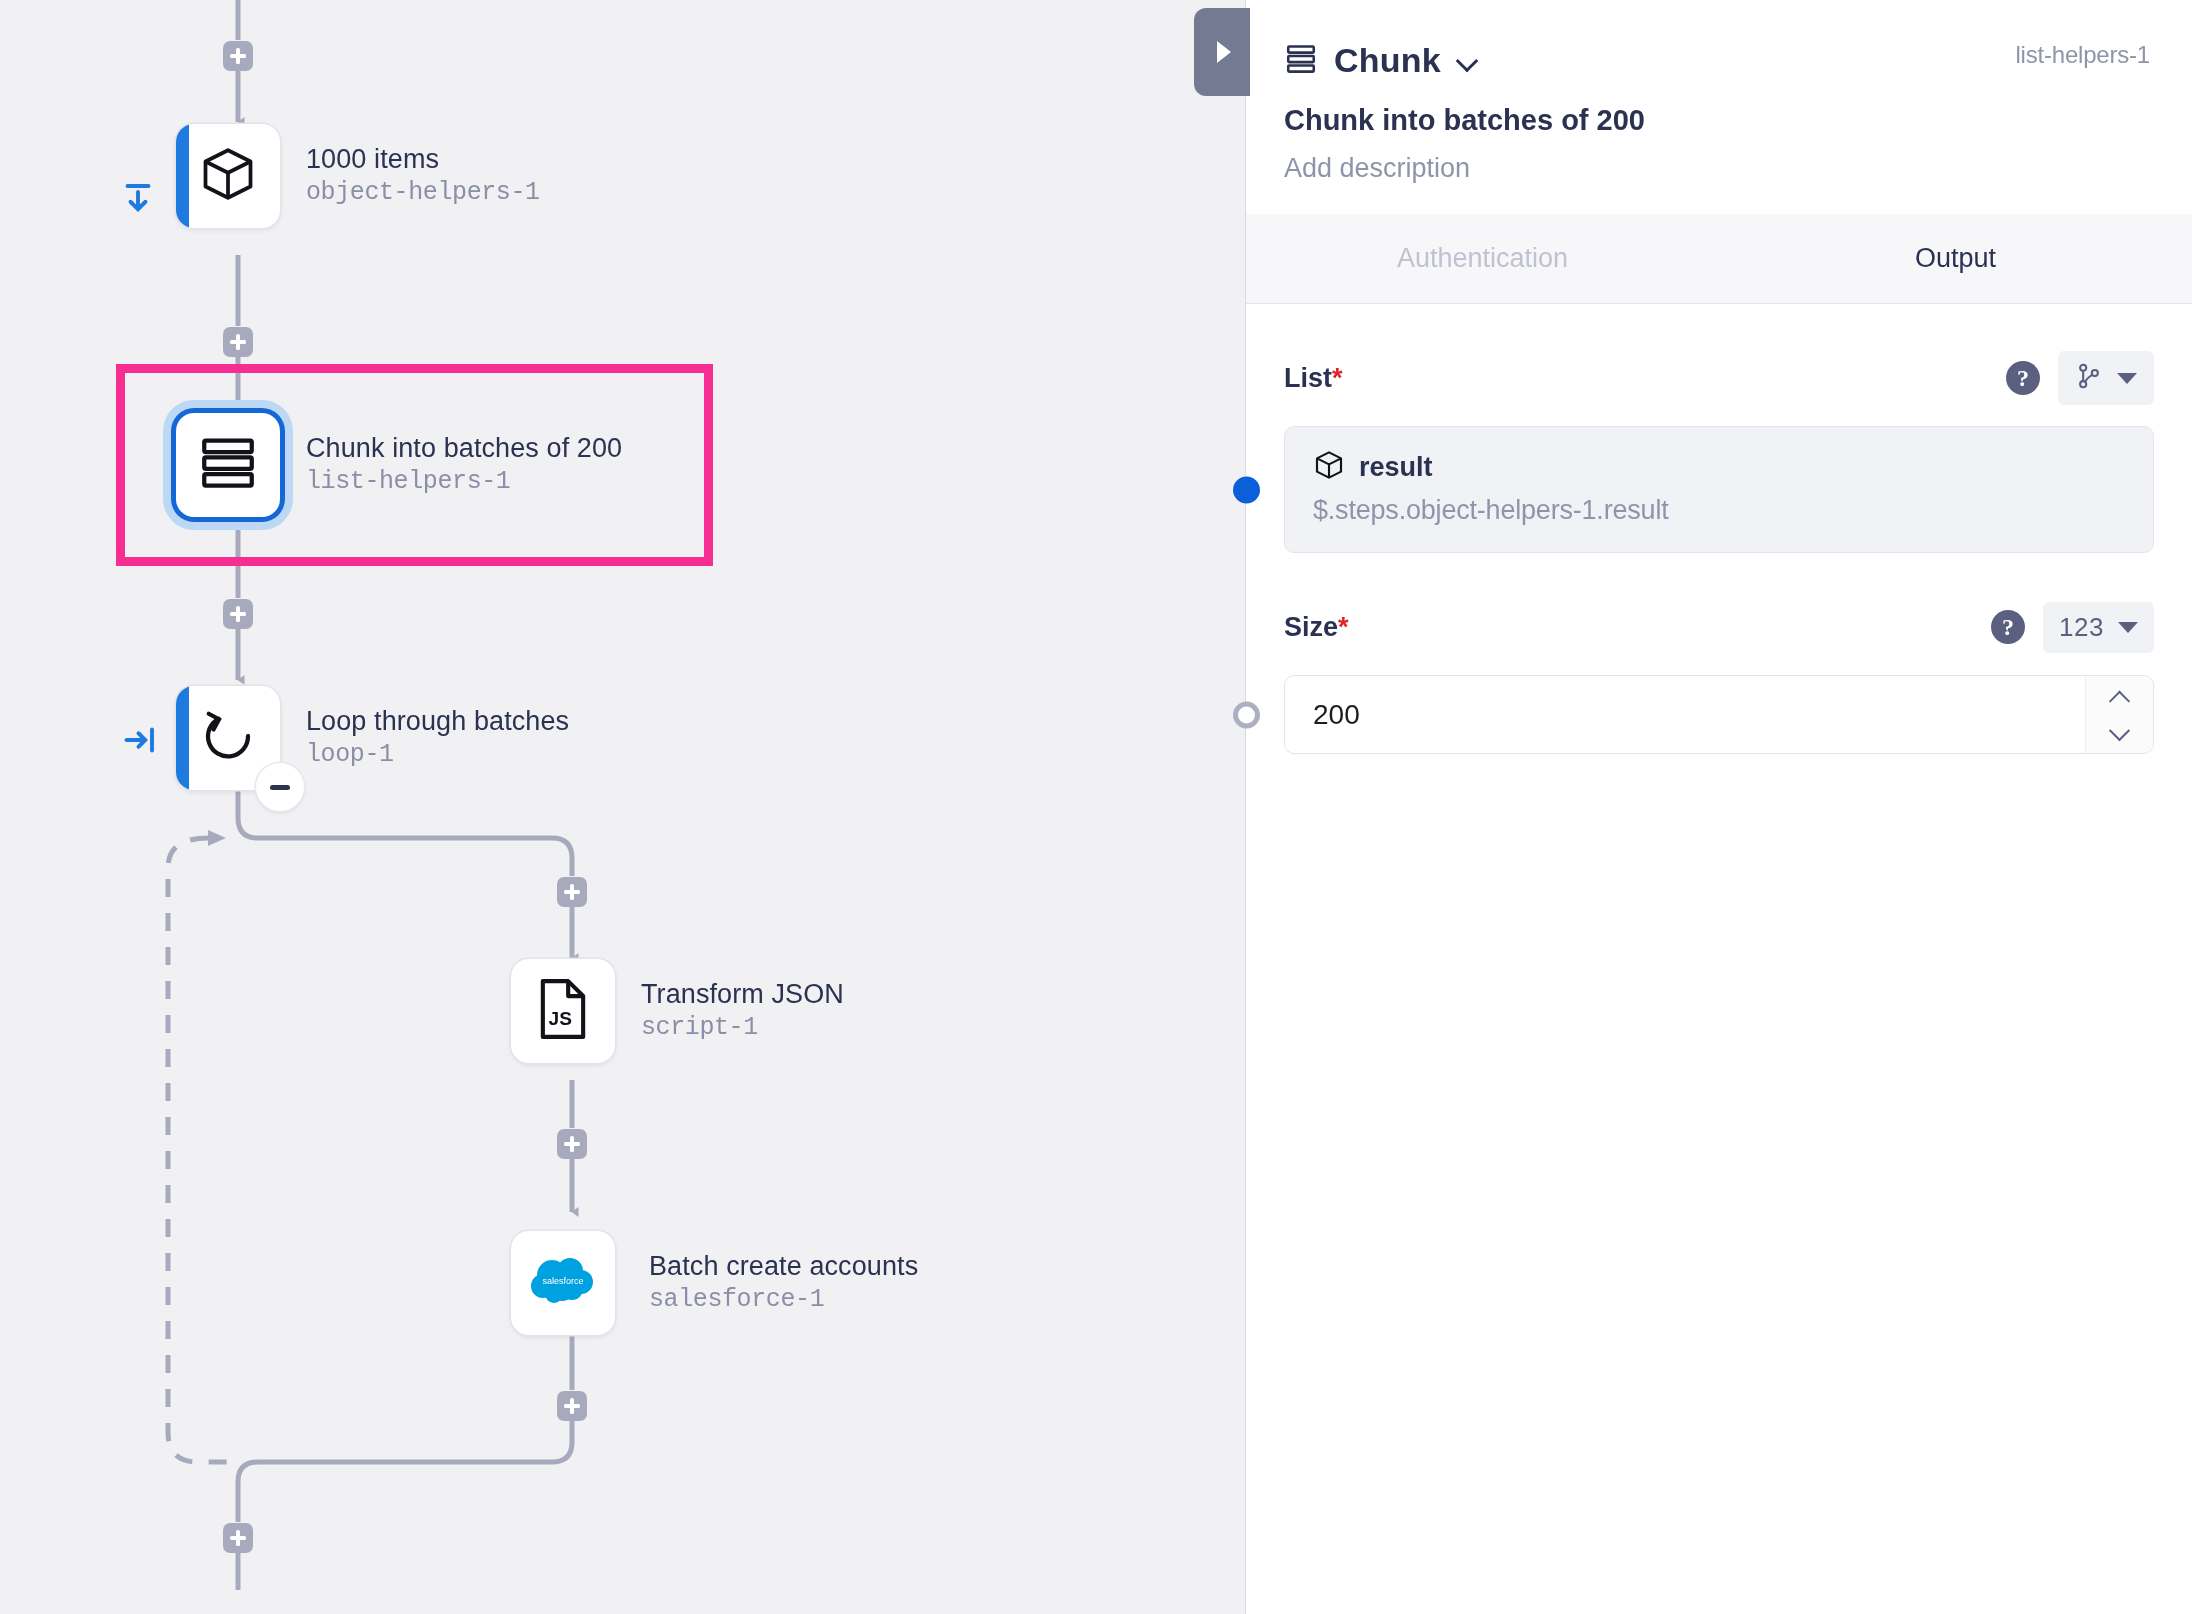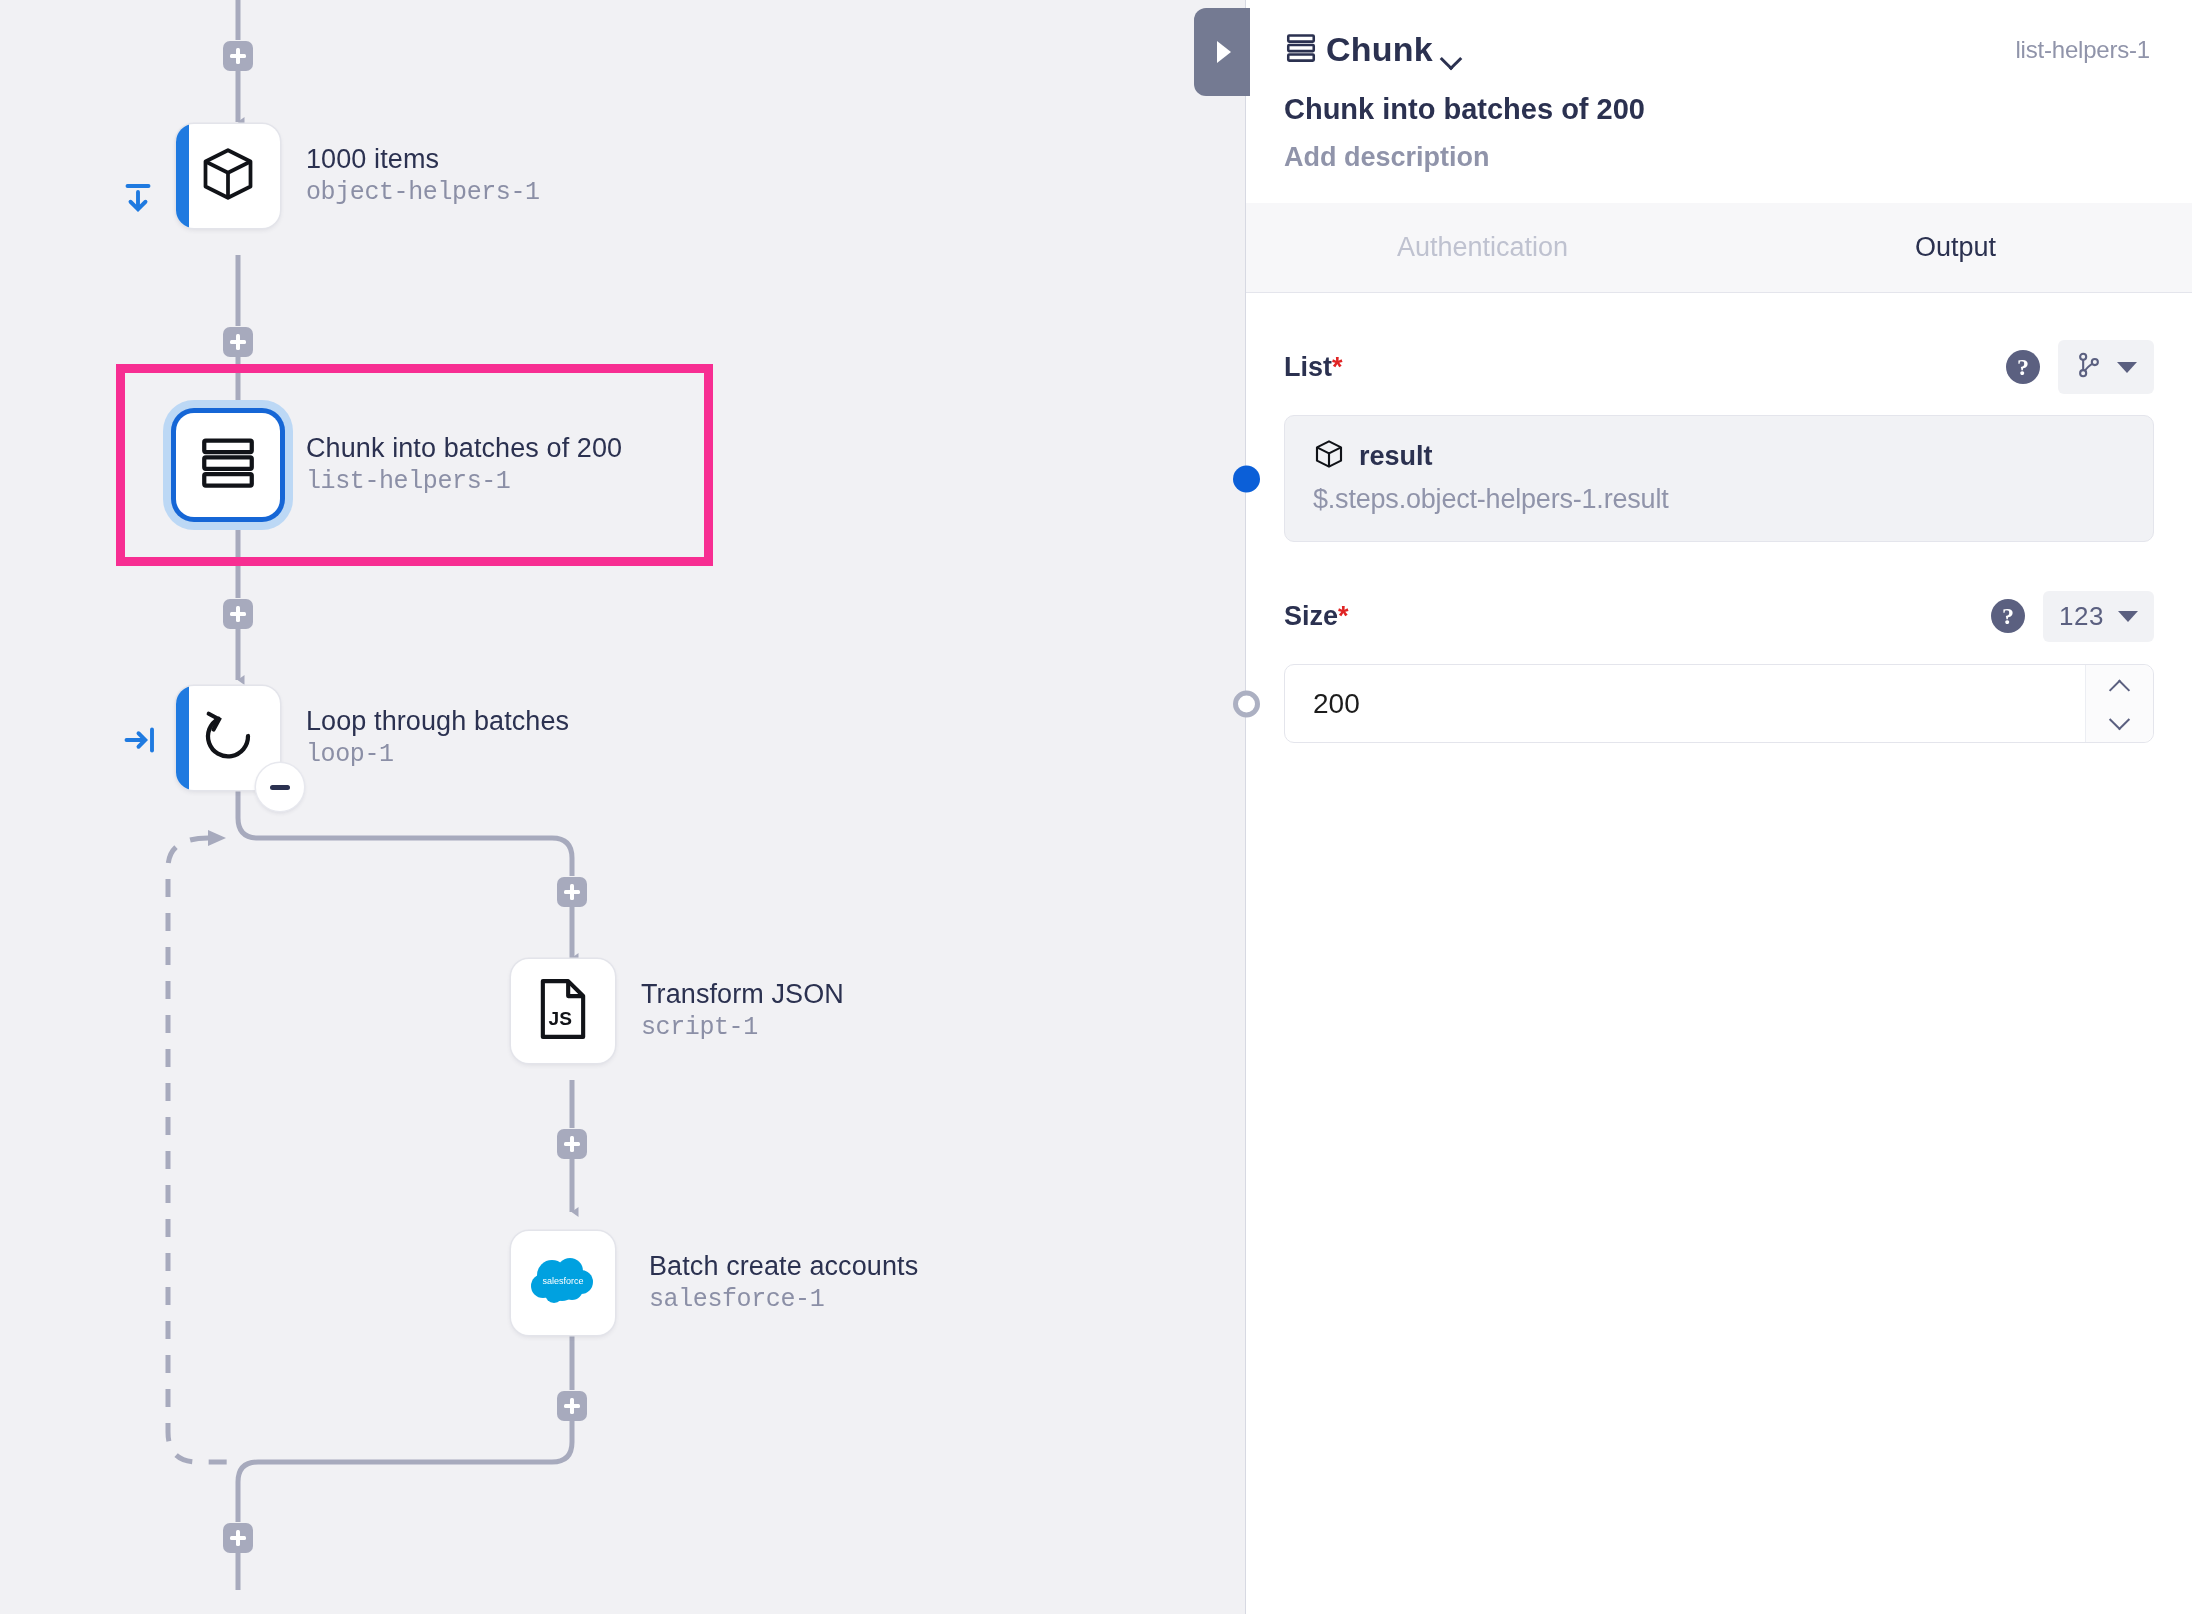--- a/index.html
+++ b/index.html
@@ -111,21 +111,21 @@
     border-left: 14px solid #ffffff;
     border-top: 11px solid transparent;
     border-bottom: 11px solid transparent;
     margin-left: 4px;
   }
 
   .panel-head {
     display: flex; align-items: center;
     padding: 30px 42px 0 38px;
   }
-  .panel-head-left { display: flex; align-items: flex-end; gap: 8px; }
+  .panel-head-left { display: flex; align-items: center; gap: 16px; margin-top: 11px; }
   .panel-app-name {
     font-size: 34px; color: #2b3150; font-weight: 700; letter-spacing: .2px;
   }
   .chev-down {
     width: 0; height: 0;
     border-top: 0;
     position: relative; width: 20px; height: 20px;
   }
   .chev-down::after {
     content: ""; position: absolute; left: 2px; top: 2px;
@@ -137,21 +137,21 @@
     margin-left: auto; font-size: 24px; color: #9094aa;
     letter-spacing: -.2px;
   }
 
   .panel-title {
     padding: 24px 38px 0 38px;
     font-size: 29px; color: #2b3150; font-weight: 700;
   }
   .panel-desc {
     padding: 16px 28px 0 38px;
-    font-size: 27px; color: #9094aa; cursor: text; font-weight: bold;
+    font-size: 27px; color: #9094aa; cursor: text;
   }
 
   .tabs {
     margin-top: 30px;
     display: flex; background: #f7f7f9;
     border-bottom: 1px solid #e4e5ec;
     height: 90px;
   }
   .tab {
     flex: 1; display: flex; align-items: center; justify-content: center;

